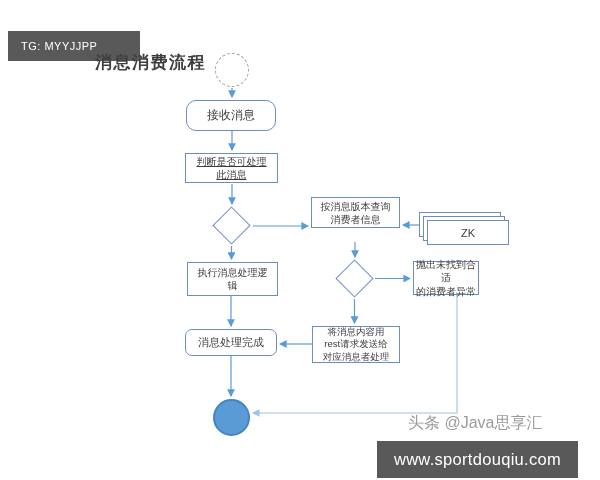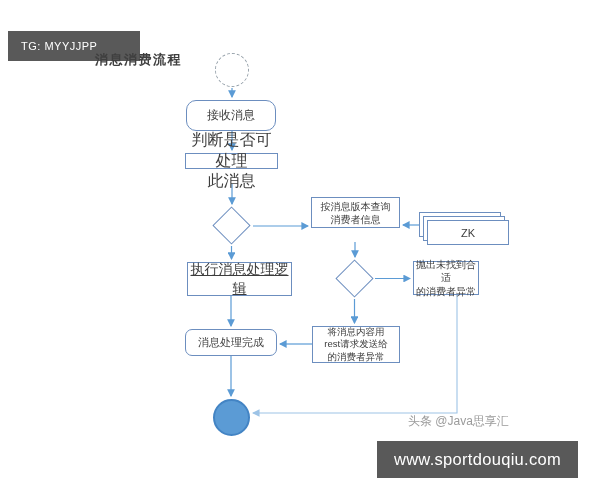--- a/index.html
+++ b/index.html
@@ -8,32 +8,32 @@
     font-family:"Liberation Sans","DejaVu Sans",sans-serif; overflow:hidden;
   }
   .badge {
     position:absolute; left:8px; top:8px; width:132px; height:30px;
     background:#595959; color:#ffffff; font-size:11px;
     display:flex; align-items:center; padding-left:13px; box-sizing:border-box;
     letter-spacing:.5px;
     margin-top:23px;
   }
   .fc-title {
-    position:absolute; left:95px; top:51px; font-size:13px; font-weight:600;
+    position:absolute; left:95px; top:51px; font-size:17px; font-weight:600;
     color:#3f3f3f; letter-spacing:1.5px;
   }
   .fc-box {
     position:absolute; background:#fff; border:1.4px solid #6c8ebf;
     box-sizing:border-box; display:flex; align-items:center; justify-content:center;
     text-align:center; color:#3d3d3d; white-space:pre-line;
   }
   #box-receive { left:186px; top:100px; width:90px; height:31px; font-size:12px;border-radius:10px; }
-  #box-judge   { left:185px; top:153px; width:93px; height:16px; font-size:16px; line-height:1.3; }
+  #box-judge   { left:185px; top:153px; width:93px; height:30px; font-size:10px; line-height:1.3;text-decoration:underline; }
   #box-query   { left:311px; top:197px; width:89px; height:31px; font-size:10px; line-height:1.3; }
-  #box-execute { left:187px; top:262px; width:105px; height:34px; font-size:14px; line-height:1.35;text-decoration:underline; }
+  #box-execute { left:187px; top:262px; width:91px; height:34px; font-size:10px; line-height:1.35; }
   #box-throw   { left:413px; top:261px; width:66px; height:34px; font-size:10px; line-height:1.35; }
   #box-done    { left:185px; top:329px; width:92px; height:27px; font-size:11px;border-radius:7px; }
   #box-send    { left:312px; top:326px; width:88px; height:37px; font-size:9.5px; line-height:1.3; }
   .zk-rect {
     position:absolute; width:82px; height:25px; background:#fff;
     border:1.3px solid #6c8ebf; box-sizing:border-box;
   }
   #zk-back { left:419px; top:212px; }
   #zk-mid  { left:423px; top:216px; }
   #zk-front{ left:427px; top:220px; display:flex; align-items:center; justify-content:center;
@@ -46,21 +46,21 @@
   #diamond-2 { left:341px; top:265px; }
   .start-circle {
     position:absolute; left:215px; top:53px; width:34px; height:34px;
     border:1.6px dashed #97a2ab; border-radius:50%; box-sizing:border-box; background:#fff;
   }
   .end-circle {
     position:absolute; left:213px; top:399px; width:37px; height:37px;
     border-radius:50%; background:#5b9bd5; border:2px solid #4384c4; box-sizing:border-box;
   }
   .credit {
-    position:absolute; left:408px; top:413px; font-size:12px; color:#9b9b9b;
+    position:absolute; left:408px; top:413px; font-size:16px; color:#9b9b9b;
   }
   .site-bar {
     position:absolute; left:377px; top:441px; width:201px; height:37px;
     background:#595959; color:#fff; font-size:16.5px;
     display:flex; align-items:center; justify-content:center; letter-spacing:.3px;
   }
   svg.connectors { position:absolute; left:0; top:0; pointer-events:none; }
 </style>
 </head>
 <body>
@@ -112,21 +112,21 @@
 
   <div class="fc-box" id="box-execute">执行消息处理逻
 辑</div>
 
   <div class="diamond" id="diamond-2"></div>
 
   <div class="fc-box" id="box-throw">抛出未找到合适
 的消费者异常</div>
   <div class="fc-box" id="box-send">将消息内容用
 rest请求发送给
-的消费者异常</div>
+对应消息者处理</div>
   <div class="fc-box" id="box-done">消息处理完成</div>
 
   <div class="end-circle"></div>
 
   <div class="credit">头条 @Java思享汇</div>
   <div class="site-bar">www.sportdouqiu.com</div>
 
 </div>
 
 </body></html>

